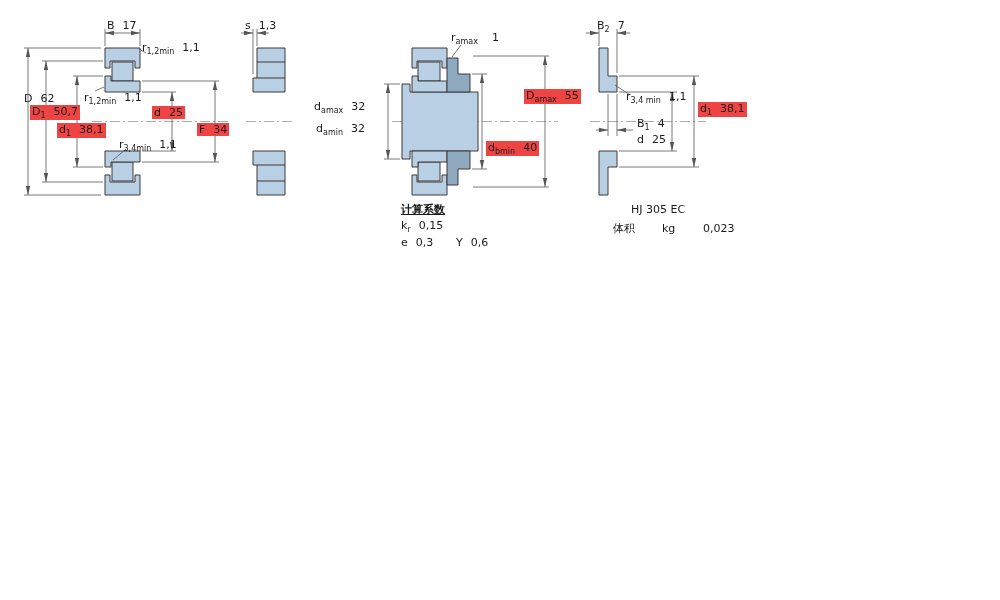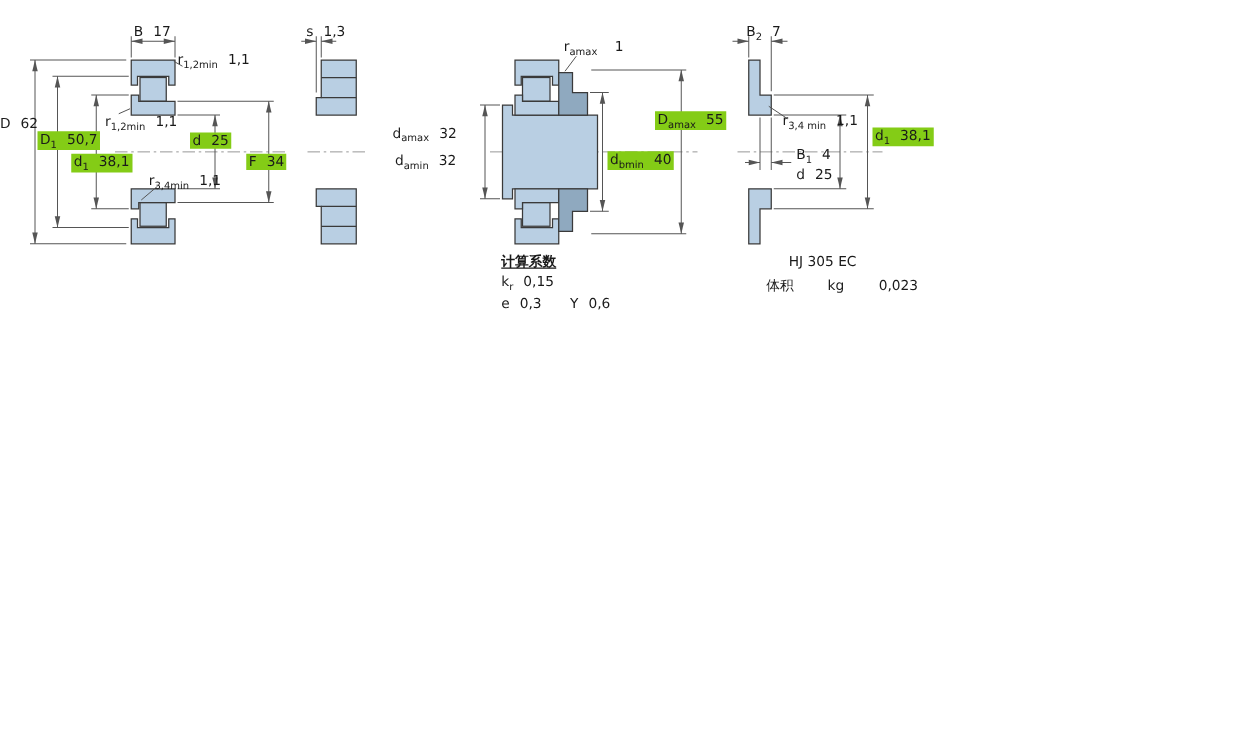--- a/index.html
+++ b/index.html
@@ -3,21 +3,21 @@
 <meta charset="utf-8">
 <style>
   html,body{margin:0;padding:0;background:#ffffff;}
   #stage{position:relative;width:873px;height:600px;background:#ffffff;overflow:hidden;
          font-family:"DejaVu Sans",sans-serif;}
   #drawing{position:absolute;left:0;top:0;}
   .lbl{position:absolute;font-size:11px;line-height:13px;color:#1a1a1a;white-space:nowrap;}
   .lbl sub{font-size:8px;line-height:1;}
   .v{margin-left:8px;}
   .vw{margin-left:14px;}
-  .bg{background:#84cc16;padding:0 2px;}
+  .bg{background:#ef4444;padding:0 2px;}
   .bold{font-weight:bold;text-decoration:underline;}
 </style>
 </head>
 <body>
 
 <div id="stage">
 
   <svg id="drawing" width="1000" height="600" viewBox="0 0 1000 600">
 
     <g stroke="#888888" stroke-width="0.7" stroke-dasharray="10 3 2 3">
@@ -160,35 +160,35 @@
         <path d="M617,130 l9,-2.2 l0,4.4 z"></path>
       <path d="M672,92 l-2.2,9 l4.4,0 z"></path>
         <path d="M672,151 l-2.2,-9 l4.4,0 z"></path>
       <path d="M694,76 l-2.2,9 l4.4,0 z"></path>
         <path d="M694,167 l-2.2,-9 l4.4,0 z"></path>
     </g>
   </svg>
 
   <div class="lbl" style="left:107px;top:19px"><span>B</span><span class="v">17</span></div>
   <div class="lbl" style="left:142px;top:41px"><span>r</span><sub>1,2min</sub><span class="v">1,1</span></div>
-  <div class="lbl" style="left:0;top:92px"><span>D</span><span class="v">62</span></div>
+  <div class="lbl" style="left:24px;top:92px"><span>D</span><span class="v">62</span></div>
   <div class="lbl bg" style="left:30px;top:105px"><span>D</span><sub>1</sub><span class="v">50,7</span></div>
   <div class="lbl" style="left:84px;top:91px"><span>r</span><sub>1,2min</sub><span class="v">1,1</span></div>
   <div class="lbl bg" style="left:57px;top:123px"><span>d</span><sub>1</sub><span class="v">38,1</span></div>
   <div class="lbl" style="left:119px;top:138px"><span>r</span><sub>3,4min</sub><span class="v">1,1</span></div>
   <div class="lbl bg" style="left:152px;top:106px"><span>d</span><span class="v">25</span></div>
   <div class="lbl bg" style="left:197px;top:123px"><span>F</span><span class="v">34</span></div>
 
   <div class="lbl" style="left:245px;top:19px"><span>s</span><span class="v">1,3</span></div>
 
   <div class="lbl" style="left:451px;top:31px"><span>r</span><sub>amax</sub><span class="vw">1</span></div>
   <div class="lbl" style="left:314px;top:100px"><span>d</span><sub>amax</sub><span class="v">32</span></div>
   <div class="lbl" style="left:316px;top:122px"><span>d</span><sub>amin</sub><span class="v">32</span></div>
   <div class="lbl bg" style="left:524px;top:89px"><span>D</span><sub>amax</sub><span class="v">55</span></div>
-  <div class="lbl bg" style="left:486px;top:121px"><span>d</span><sub>bmin</sub><span class="v">40</span></div>
+  <div class="lbl bg" style="left:486px;top:141px"><span>d</span><sub>bmin</sub><span class="v">40</span></div>
 
   <div class="lbl bold" style="left:401px;top:203px">计算系数</div>
   <div class="lbl" style="left:401px;top:219px"><span>k</span><sub>r</sub><span class="v">0,15</span></div>
   <div class="lbl" style="left:401px;top:236px"><span>e</span><span class="v">0,3</span></div>
   <div class="lbl" style="left:456px;top:236px"><span>Y</span><span class="v">0,6</span></div>
 
   <div class="lbl" style="left:597px;top:19px"><span>B</span><sub>2</sub><span class="v">7</span></div>
   <div class="lbl" style="left:626px;top:90px"><span>r</span><sub>3,4 min</sub><span class="v">1,1</span></div>
   <div class="lbl" style="left:637px;top:117px"><span>B</span><sub>1</sub><span class="v">4</span></div>
   <div class="lbl" style="left:637px;top:133px"><span>d</span><span class="v">25</span></div>

